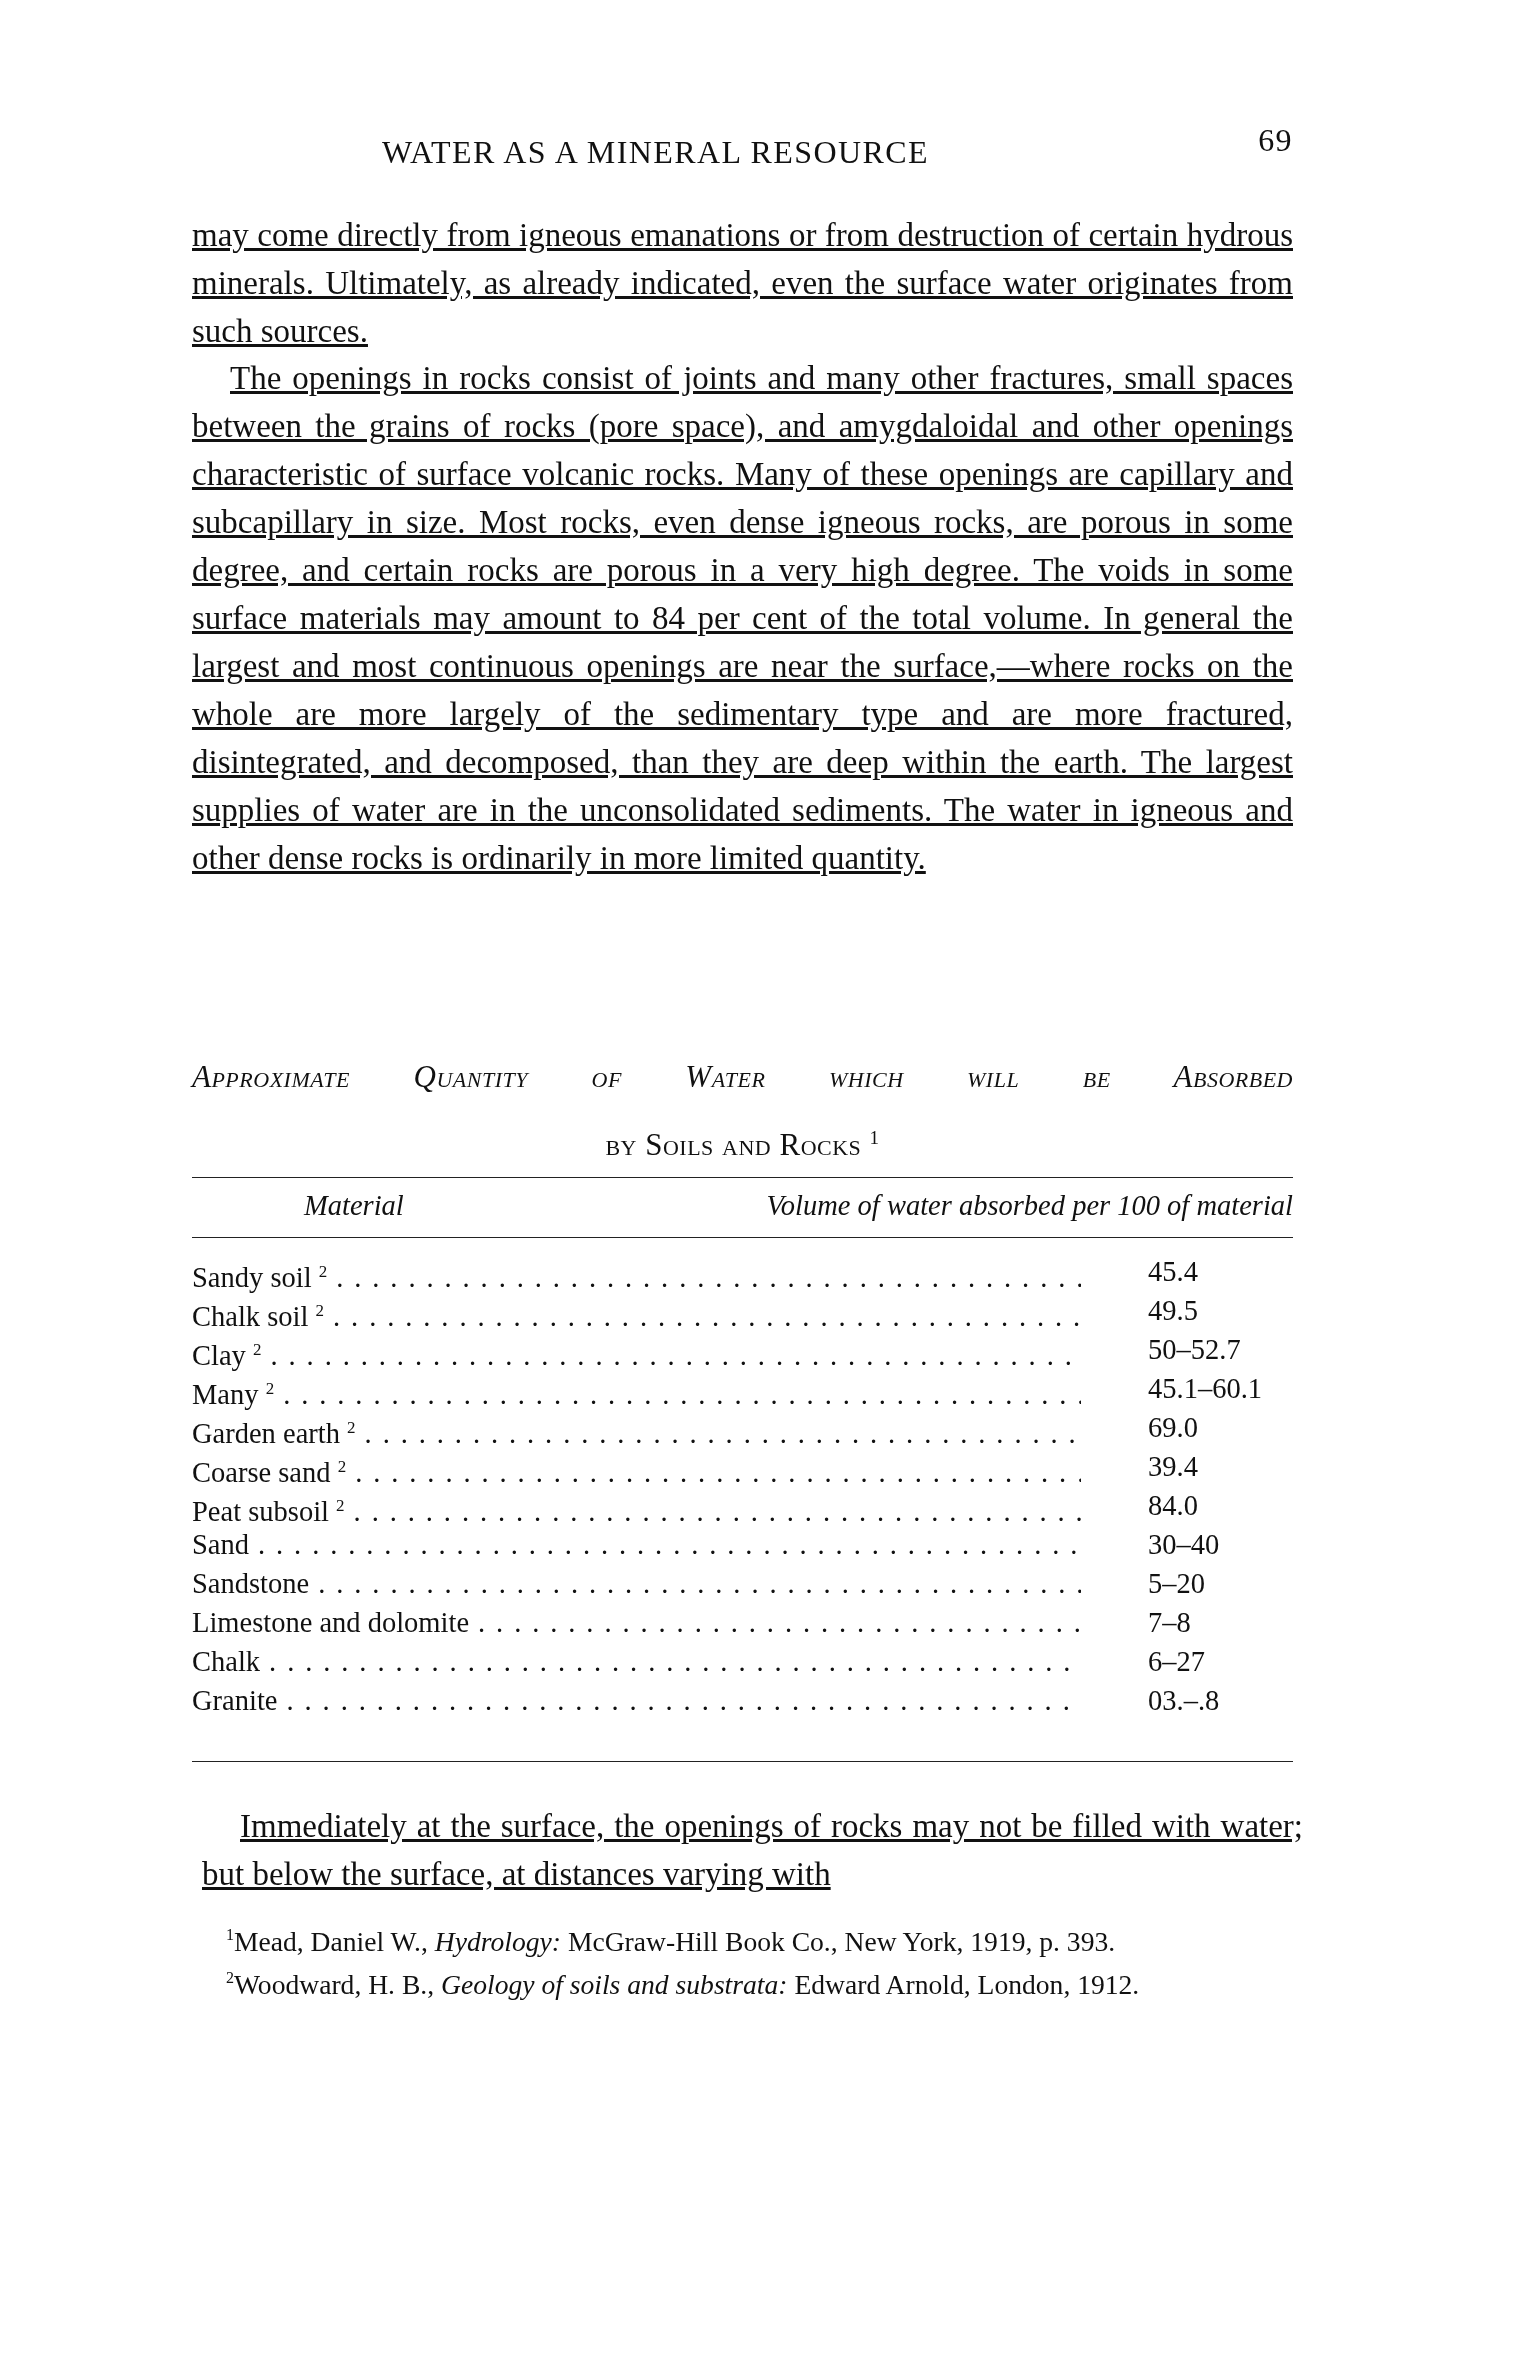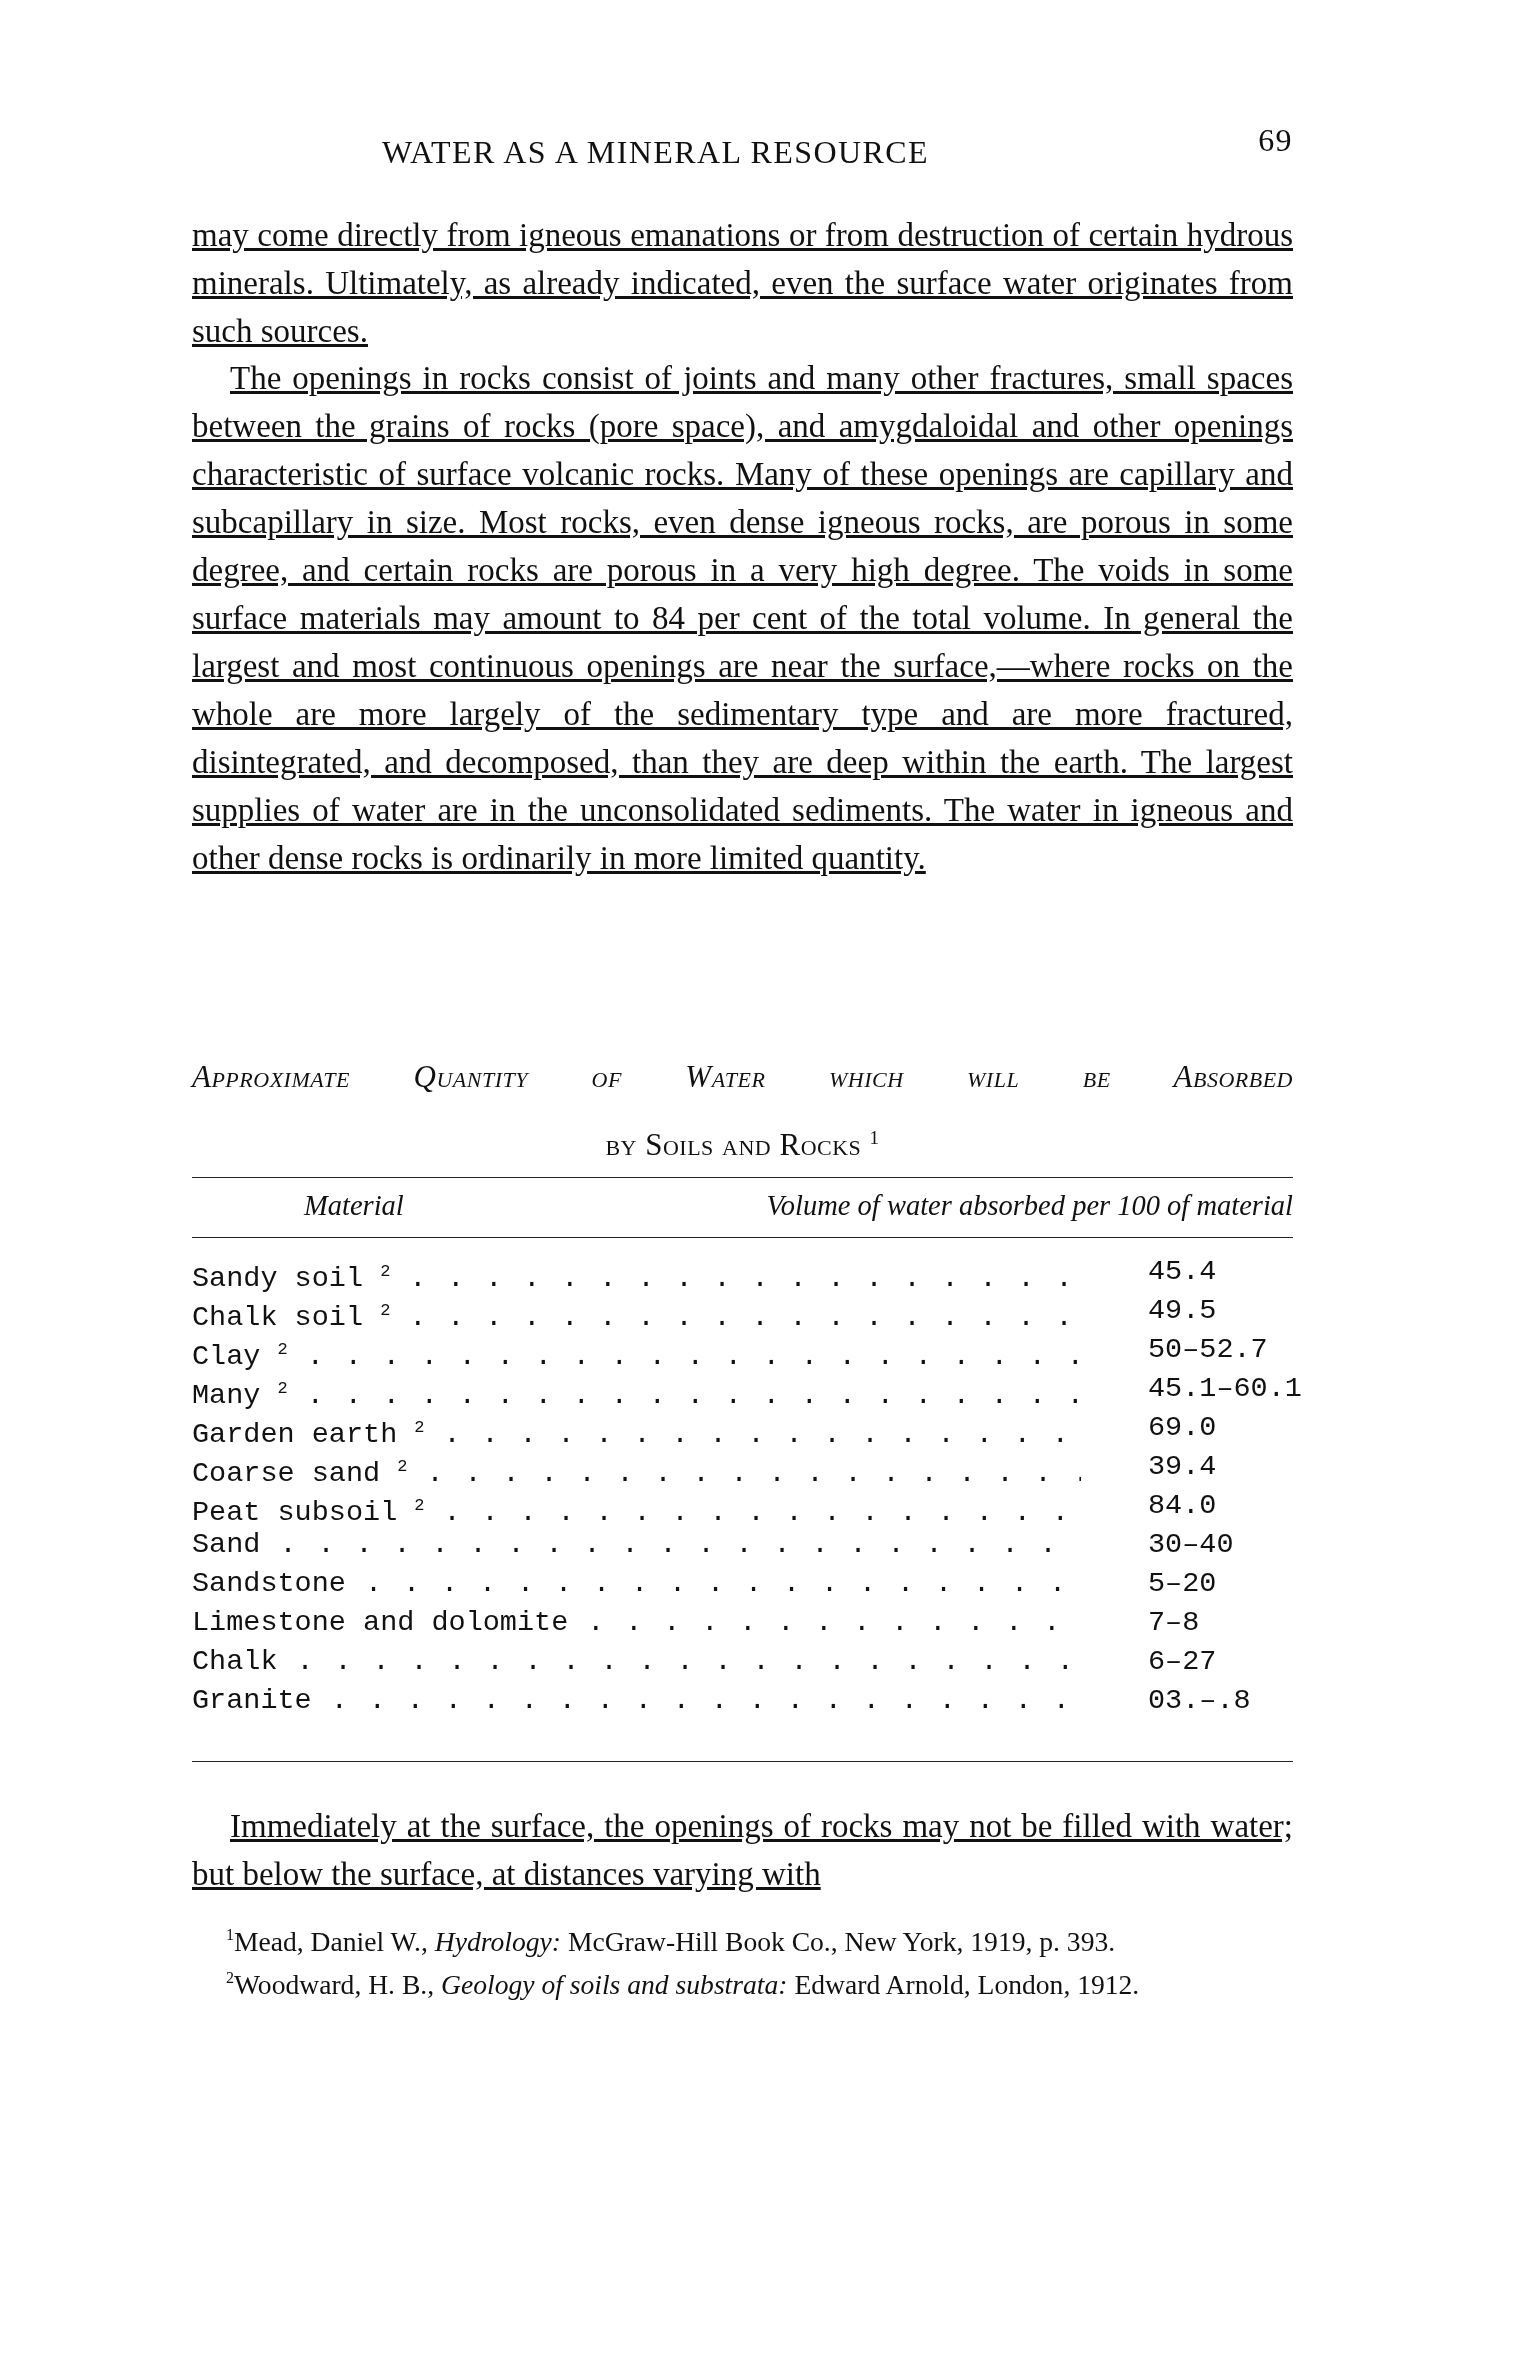--- a/index.html
+++ b/index.html
@@ -42,34 +42,33 @@
   .thead {
     position: absolute; left: 192px; width: 1101px; top: 1185px; height: 42px;
     font-size: 28.5px; font-style: italic; line-height: 42px;
   }
   .thead .c1 { position: absolute; left: 112px; }
   .thead .c2 { position: absolute; right: 0; }
 
   .tbody {
     position: absolute; left: 192px; top: 1252px; width: 1101px;
     font-size: 28.5px;
-    font-family: Liberation Mono, monospace;
   }
   .trow { position: relative; height: 39px; line-height: 39px; }
   .trow .mat {
     position: absolute; left: 0; width: 889px; white-space: nowrap; overflow: hidden;
   }
   .trow .mat::after {
     content: " . . . . . . . . . . . . . . . . . . . . . . . . . . . . . . . . . . . . . . . . . . . . . . . . . . . . . . . . . . . . . . . . . . . . . . . . . . . . . . . . . . . . . . .";
     letter-spacing: 1.9px;
   }
   .trow .mat sup { font-size: 17px; vertical-align: 9.5px; }
   .trow .val { position: absolute; left: 956px; white-space: nowrap; }
 
-  .p3 { top: 1802px; }
+  .p3 { top: 1802px; margin-left: 10px; }
 
   .footnotes {
     position: absolute; left: 192px; width: 1101px; top: 1917px;
     font-size: 27.6px; line-height: 36px; text-align: justify;
   }
   .footnotes p { margin: 0; text-indent: 34px; }
   .footnotes sup { font-size: 16px; vertical-align: 10.5px; }
 </style>
 </head>
 <body>

